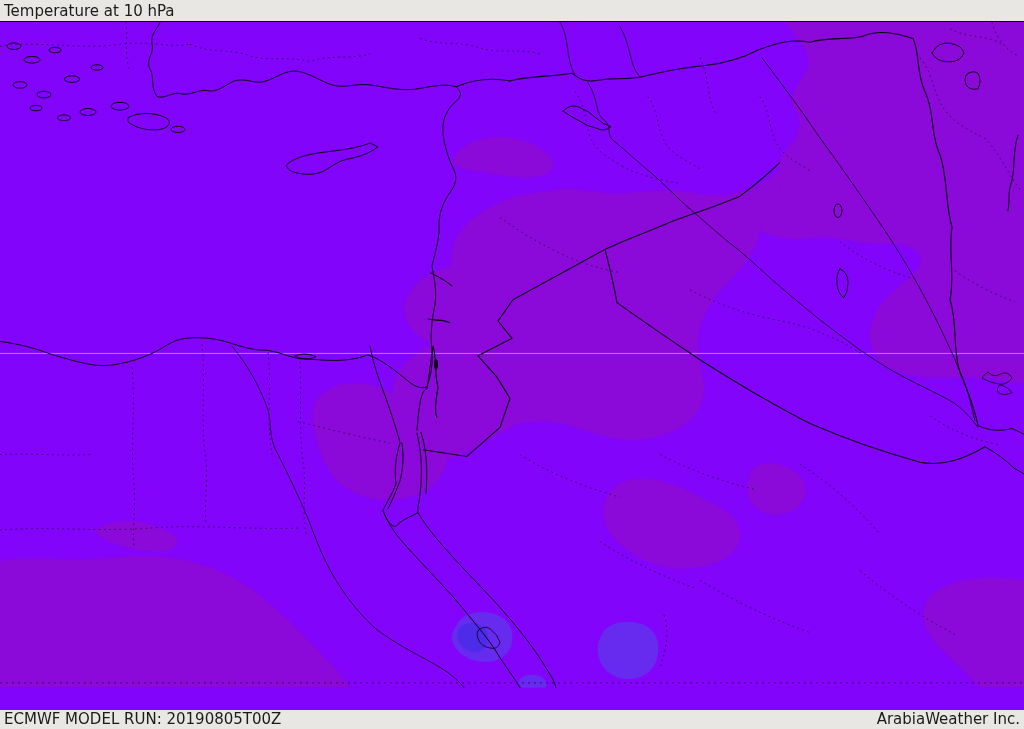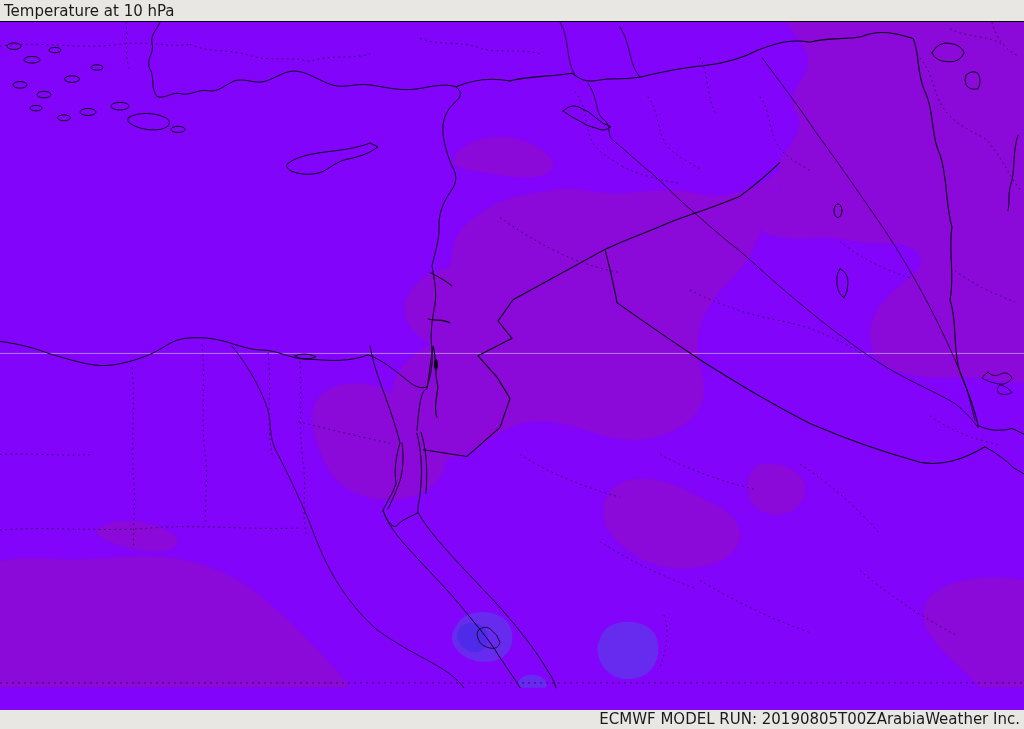--- a/index.html
+++ b/index.html
@@ -10,21 +10,21 @@
     position:relative;
   }
   .bar{
     width:1024px;box-sizing:border-box;
     background:var(--bar_bg,#e9e7e4);
     color:var(--bar_text,#1b1b1b);
     display:flex;justify-content:space-between;align-items:center;
     padding:0 4px;
   }
   .bar.top{height:22px;border-bottom:1px solid #000;font-size:15px;}
-  .bar.bottom{height:18px;font-size:15px;justify-content:flex-end;}
+  .bar.bottom{height:18px;font-size:15px;}
   .bar span{white-space:nowrap;}
   #map-wrap{width:1024px;height:688px;position:relative;background:var(--base,#8204fb);}
   svg{display:block;}
   .coast{stroke:var(--coast,#0b0016);stroke-width:1;fill:none;stroke-linecap:round;stroke-linejoin:round;}
   .river{stroke:var(--coast,#0b0016);stroke-width:0.8;fill:none;stroke-linecap:round;stroke-linejoin:round;}
   .border{stroke:var(--coast,#0b0016);stroke-width:1.1;fill:none;stroke-linejoin:round;}
   .admin{stroke:var(--admin_dots,#2b0340);stroke-width:1;fill:none;stroke-dasharray:1.6 3.6;opacity:.85;}
   .band-dark{fill:var(--band_dark,#8b09d9);}
   .band-blue{fill:var(--band_blue,#672aef);}
   .band-deep{fill:var(--band_deep_blue,#4e2be9);}

